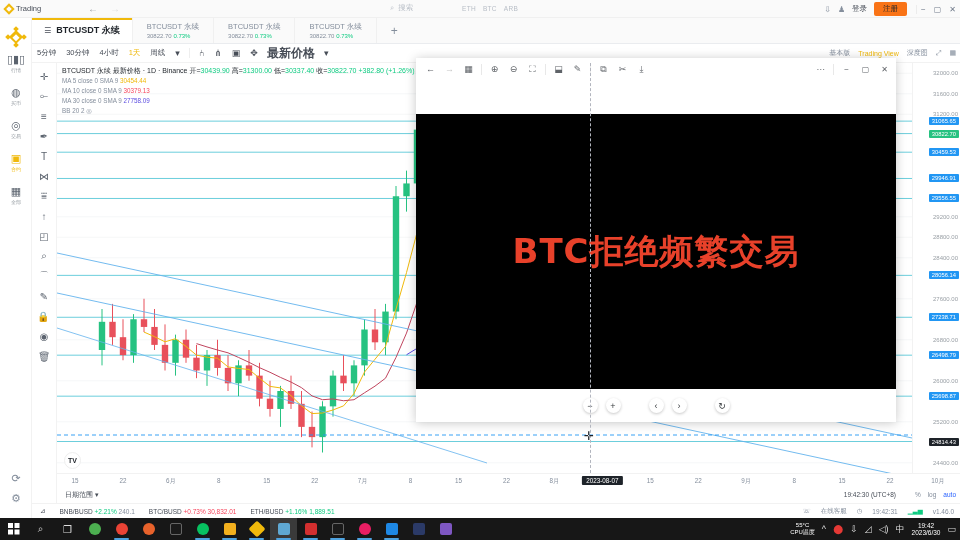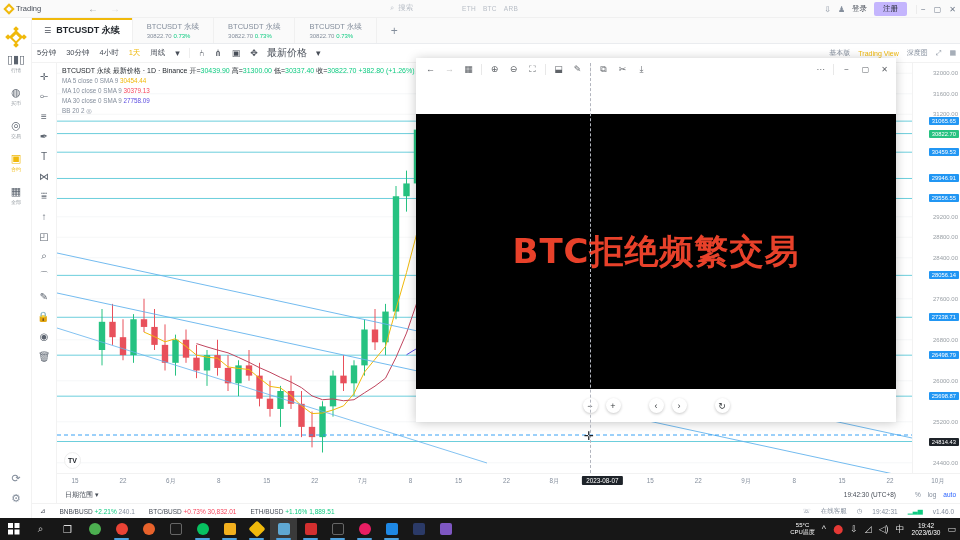--- a/index.html
+++ b/index.html
@@ -23,21 +23,21 @@
       background:#fafafa; }
   .tb-logo span { font-size:7.5px; color:#474d57; }
   .tb-nav { display:flex; gap:12px; align-items:center; color:#9aa0a6; font-size:10px; }
   .tb-search { position:absolute; left:390px; top:3px; display:flex; align-items:center; gap:4px;
       color:#b7bdc6; font-size:7.5px; }
   .tb-coins { position:absolute; left:462px; top:5px; display:flex; gap:7px;
       font-size:6.5px; color:#b7bdc6; letter-spacing:.3px; }
   .tb-right { position:absolute; right:4px; top:0; height:18px; display:flex; align-items:center; gap:7px; }
   .tb-right .icn { color:#848e9c; font-size:8px; }
   .tb-login { font-size:7.5px; color:#474d57; }
-  .tb-reg { font-size:7.5px; background:#c4b5fd; color:#1e2329; padding:2px 9px; border-radius:2px; }
+  .tb-reg { font-size:7.5px; background:#f97316; color:#1e2329; padding:2px 9px; border-radius:2px; }
   .tb-wctl { display:flex; gap:8px; color:#707a8a; font-size:8px; padding-left:4px;
       border-left:1px solid #ececec; margin-left:2px; }
 
   
   .rail { position:absolute; left:0; top:18px; width:32px; height:500px;
       background:#fff; border-right:1px solid #f2f2f2; }
   .rail-logo { margin:10px auto 0; width:18px; height:18px; position:relative; }
   .rail-logo .d { position:absolute; left:4px; top:4px; width:10px; height:10px;
       background:#f0b90b; transform:rotate(45deg); }
   .rail-logo .d:after{content:'';position:absolute;left:2.5px;top:2.5px;width:5px;height:5px;background:#fff;}
@@ -67,21 +67,21 @@
   .tab-add { display:flex; align-items:center; padding:0 14px; color:#848e9c; font-size:12px; }
   .tab-list-icon { font-size:8px; color:#474d57; }
 
   
   .charttb { position:absolute; left:32px; top:44px; width:928px; height:19px;
       background:#fff; border-bottom:1px solid #f2f2f2; display:flex; align-items:center; gap:0; }
   .tf { font-size:7.5px; color:#474d57; padding:0 5px; cursor:pointer; }
   .tf.active { color:#f0b90b; }
   .tb-sep { width:1px; height:10px; background:#eee; margin:0 4px; }
   .ctb-ico { font-size:9px; color:#474d57; padding:0 5px; }
-  .ctb-txt { font-size:10px; color:#474d57; padding:0 4px; }
+  .ctb-txt { font-size:12px; color:#474d57; padding:0 4px;font-weight:bold; }
   .ctb-right { position:absolute; right:4px; display:flex; align-items:center; gap:8px; }
   .ctb-right .m { font-size:7px; color:#848e9c; display:flex; align-items:center; gap:2px; }
   .ctb-right .m.tv { color:#f0b90b; }
 
   
   .metarow { position:absolute; right:6px; top:26px; display:flex; gap:9px; align-items:center;
       font-size:6.5px; color:#9aa0a6; }
 
   
   .drawrail { position:absolute; left:32px; top:63px; width:25px; height:455px;

